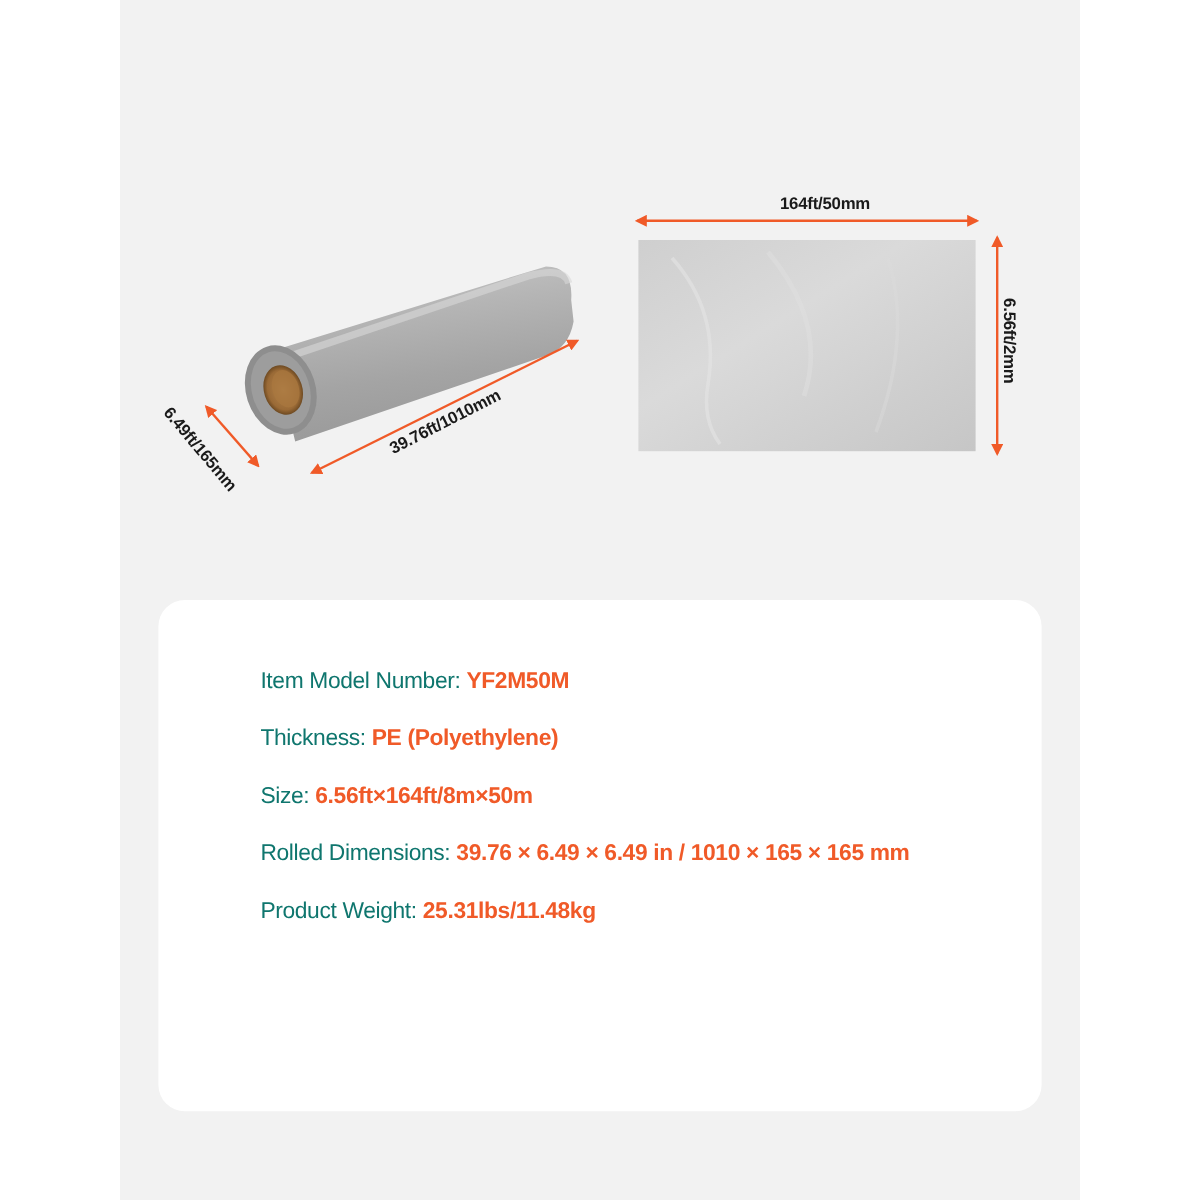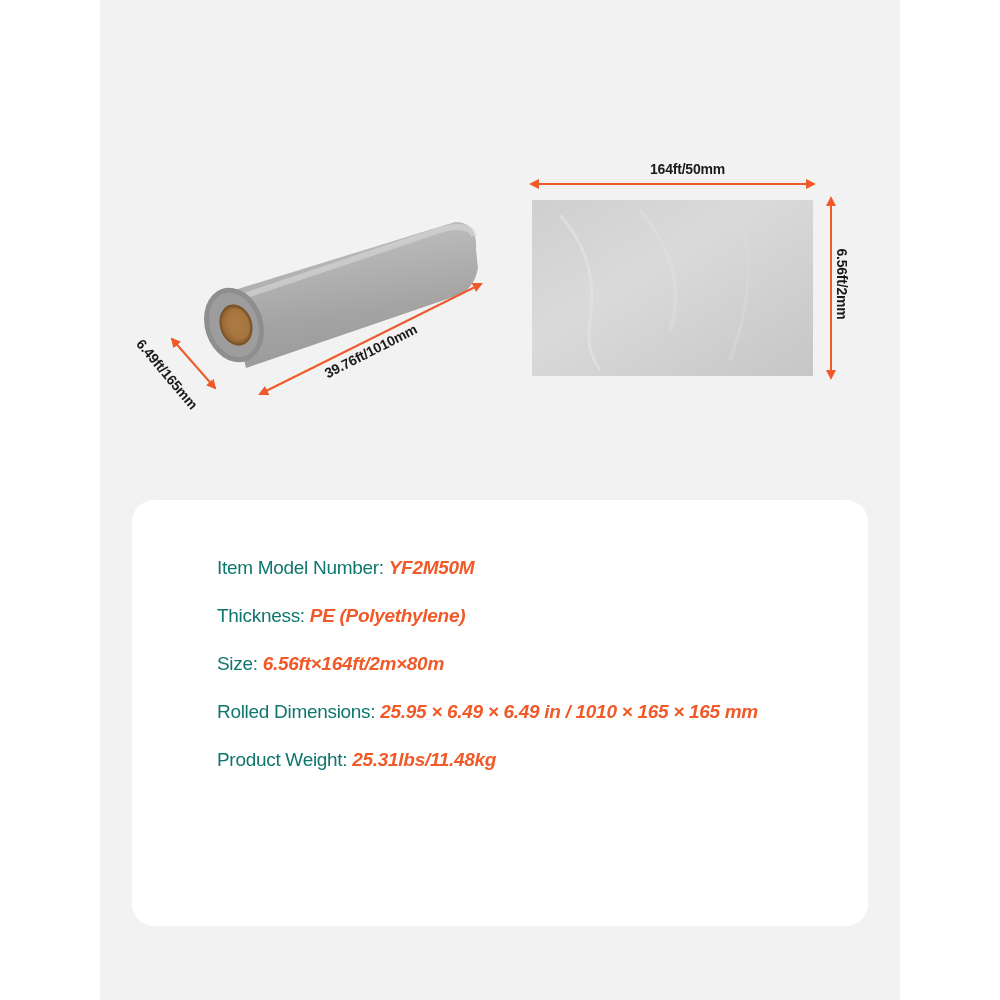--- a/index.html
+++ b/index.html
@@ -5,21 +5,21 @@
   * { margin:0; padding:0; box-sizing:border-box; }
   html, body { width:1000px; height:1000px; background:#ffffff; overflow:hidden; }
   body { font-family: "Liberation Sans", "DejaVu Sans", sans-serif; position:relative; }
   .panel { position:absolute; left:100px; top:0; width:800px; height:1000px; background:#f2f2f2; }
   .figure { position:absolute; left:0; top:0; width:1000px; height:500px; }
   .dim-label { position:absolute; font-weight:bold; font-size:14px; color:#1a1a1a; white-space:nowrap; transform-origin:center center; letter-spacing:-0.2px; }
   .card { position:absolute; left:132px; top:500px; width:736px; height:426px; background:#ffffff; border-radius:22px; }
   .spec-list { position:absolute; left:85px; top:56px; }
   .spec-row { height:48px; font-size:19px; line-height:24px; color:#1a1a1a; white-space:nowrap; letter-spacing:-0.3px; }
   .spec-label { color:#0f766e; }
-  .spec-value { color:#f05a28; font-weight:bold;font-style:italic; }
+  .spec-value { color:#f05a28; font-weight:bold; }
 </style>
 </head>
 <body>
 
 <div class="panel"></div>
 
 <div class="figure">
   <svg width="1000" height="500" viewBox="0 0 1000 500" style="position:absolute;left:0;top:0;">
     <defs>
       <linearGradient id="rollBody" x1="0" y1="0" x2="0.25" y2="1">
@@ -81,24 +81,24 @@
     <div class="spec-row">
       <span class="spec-label">Item Model Number:</span>
       <span class="spec-value">YF2M50M</span>
     </div>
     <div class="spec-row">
       <span class="spec-label">Thickness:</span>
       <span class="spec-value">PE (Polyethylene)</span>
     </div>
     <div class="spec-row">
       <span class="spec-label">Size:</span>
-      <span class="spec-value">6.56ft×164ft/2m×80m</span>
+      <span class="spec-value">6.56ft×164ft/8m×50m</span>
     </div>
     <div class="spec-row">
       <span class="spec-label">Rolled Dimensions:</span>
-      <span class="spec-value">25.95 × 6.49 × 6.49 in / 1010 × 165 × 165 mm</span>
+      <span class="spec-value">39.76 × 6.49 × 6.49 in / 1010 × 165 × 165 mm</span>
     </div>
     <div class="spec-row">
       <span class="spec-label">Product Weight:</span>
       <span class="spec-value">25.31lbs/11.48kg</span>
     </div>
   </div>
 </div>
 
 </body></html>

